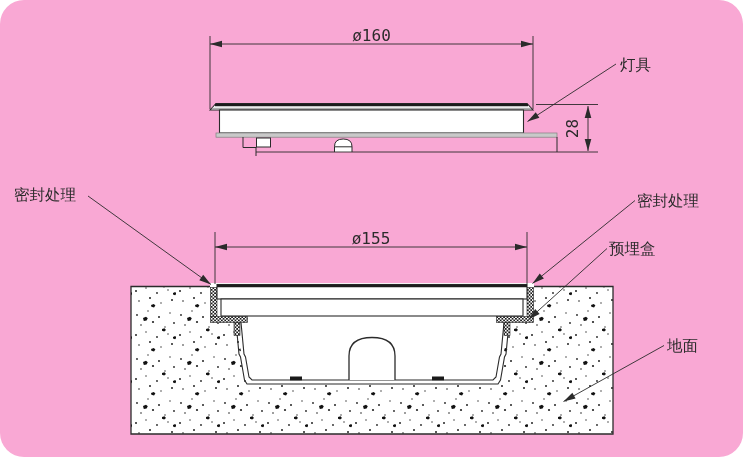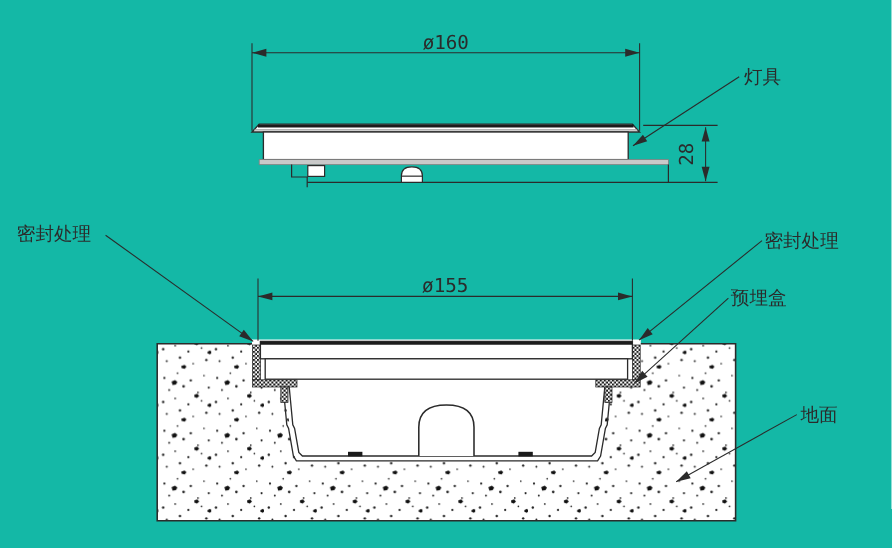--- a/index.html
+++ b/index.html
@@ -5,22 +5,23 @@
   html, body {
     margin: 0;
     padding: 0;
     background: #ffffff;
     font-family: "Liberation Sans", sans-serif;
   }
   .canvas {
     position: relative;
     width: 743px;
     height: 457px;
-    background: #14b8a6;
+    background: #f9a8d4;
     overflow: hidden;
+    border-radius: 24px;
   }
   .canvas svg { display: block; }
   text.dim {
     font-family: "DejaVu Sans Mono", monospace;
     font-size: 16px;
     fill: #2b2b2b;
   }
   text.cjk {
     font-family: "Liberation Sans", sans-serif;
     font-size: 15.5px;

